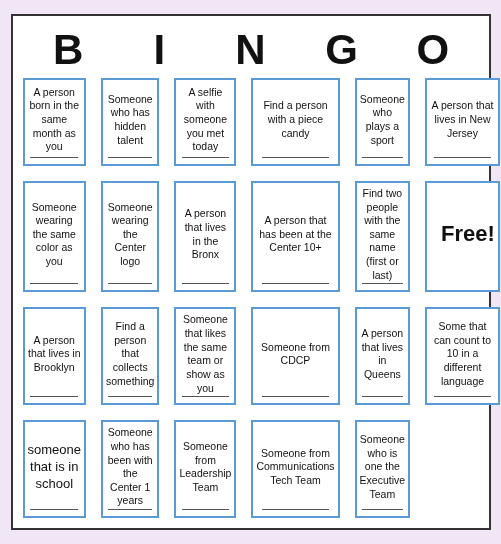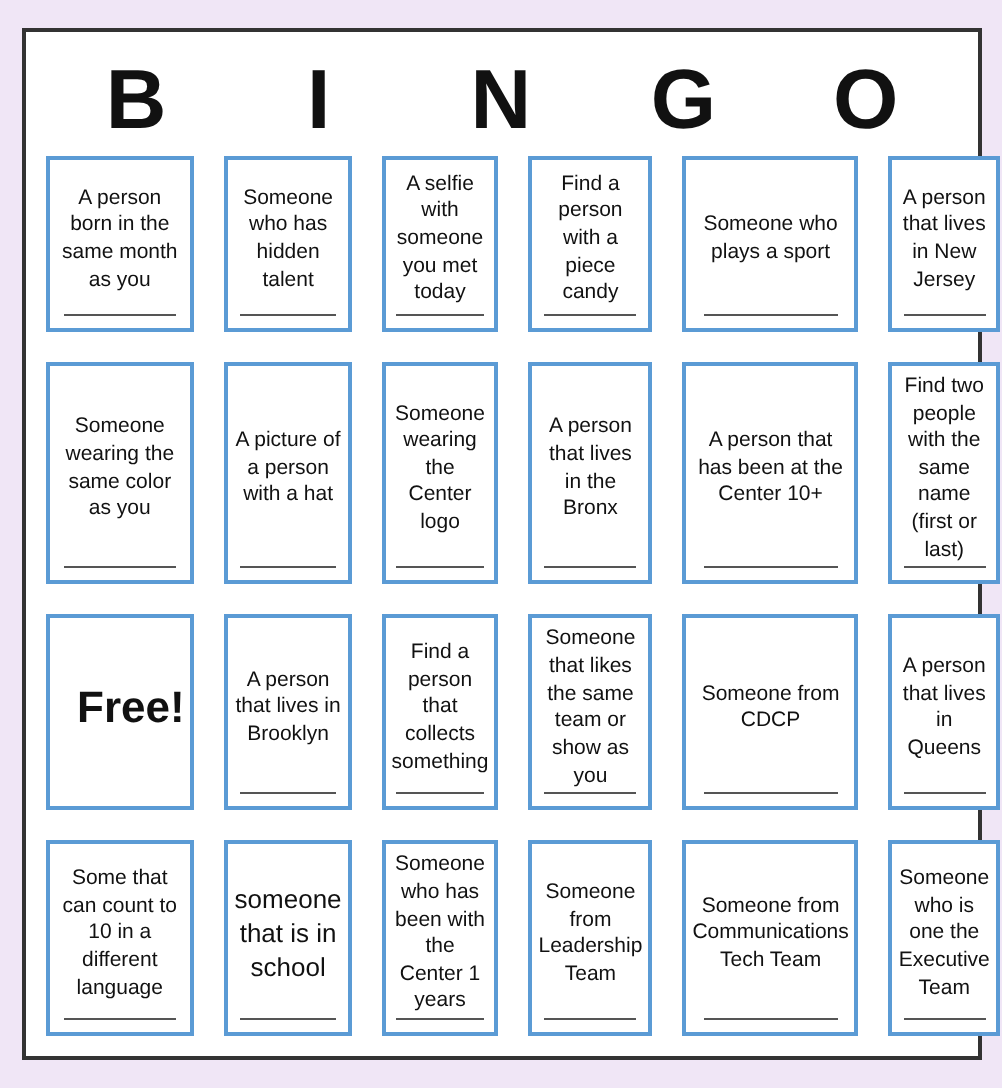--- a/index.html
+++ b/index.html
@@ -107,24 +107,20 @@
       </div>
       <div class="bingo-cell">
         <span class="cell-text">A person that lives in New Jersey</span>
         <div class="cell-line"></div>
       </div>
       <div class="bingo-cell">
         <span class="cell-text">Someone wearing the same color as you</span>
         <div class="cell-line"></div>
       </div>
       <div class="bingo-cell">
-        <span class="cell-text">A picture of a person with a hat</span>
-        <div class="cell-line"></div>
-      </div>
-      <div class="bingo-cell">
         <span class="cell-text">Someone wearing the Center logo</span>
         <div class="cell-line"></div>
       </div>
       <div class="bingo-cell">
         <span class="cell-text">A person that lives in the Bronx</span>
         <div class="cell-line"></div>
       </div>
       <div class="bingo-cell">
         <span class="cell-text">A person that has been at the Center 10+</span>
         <div class="cell-line"></div>

